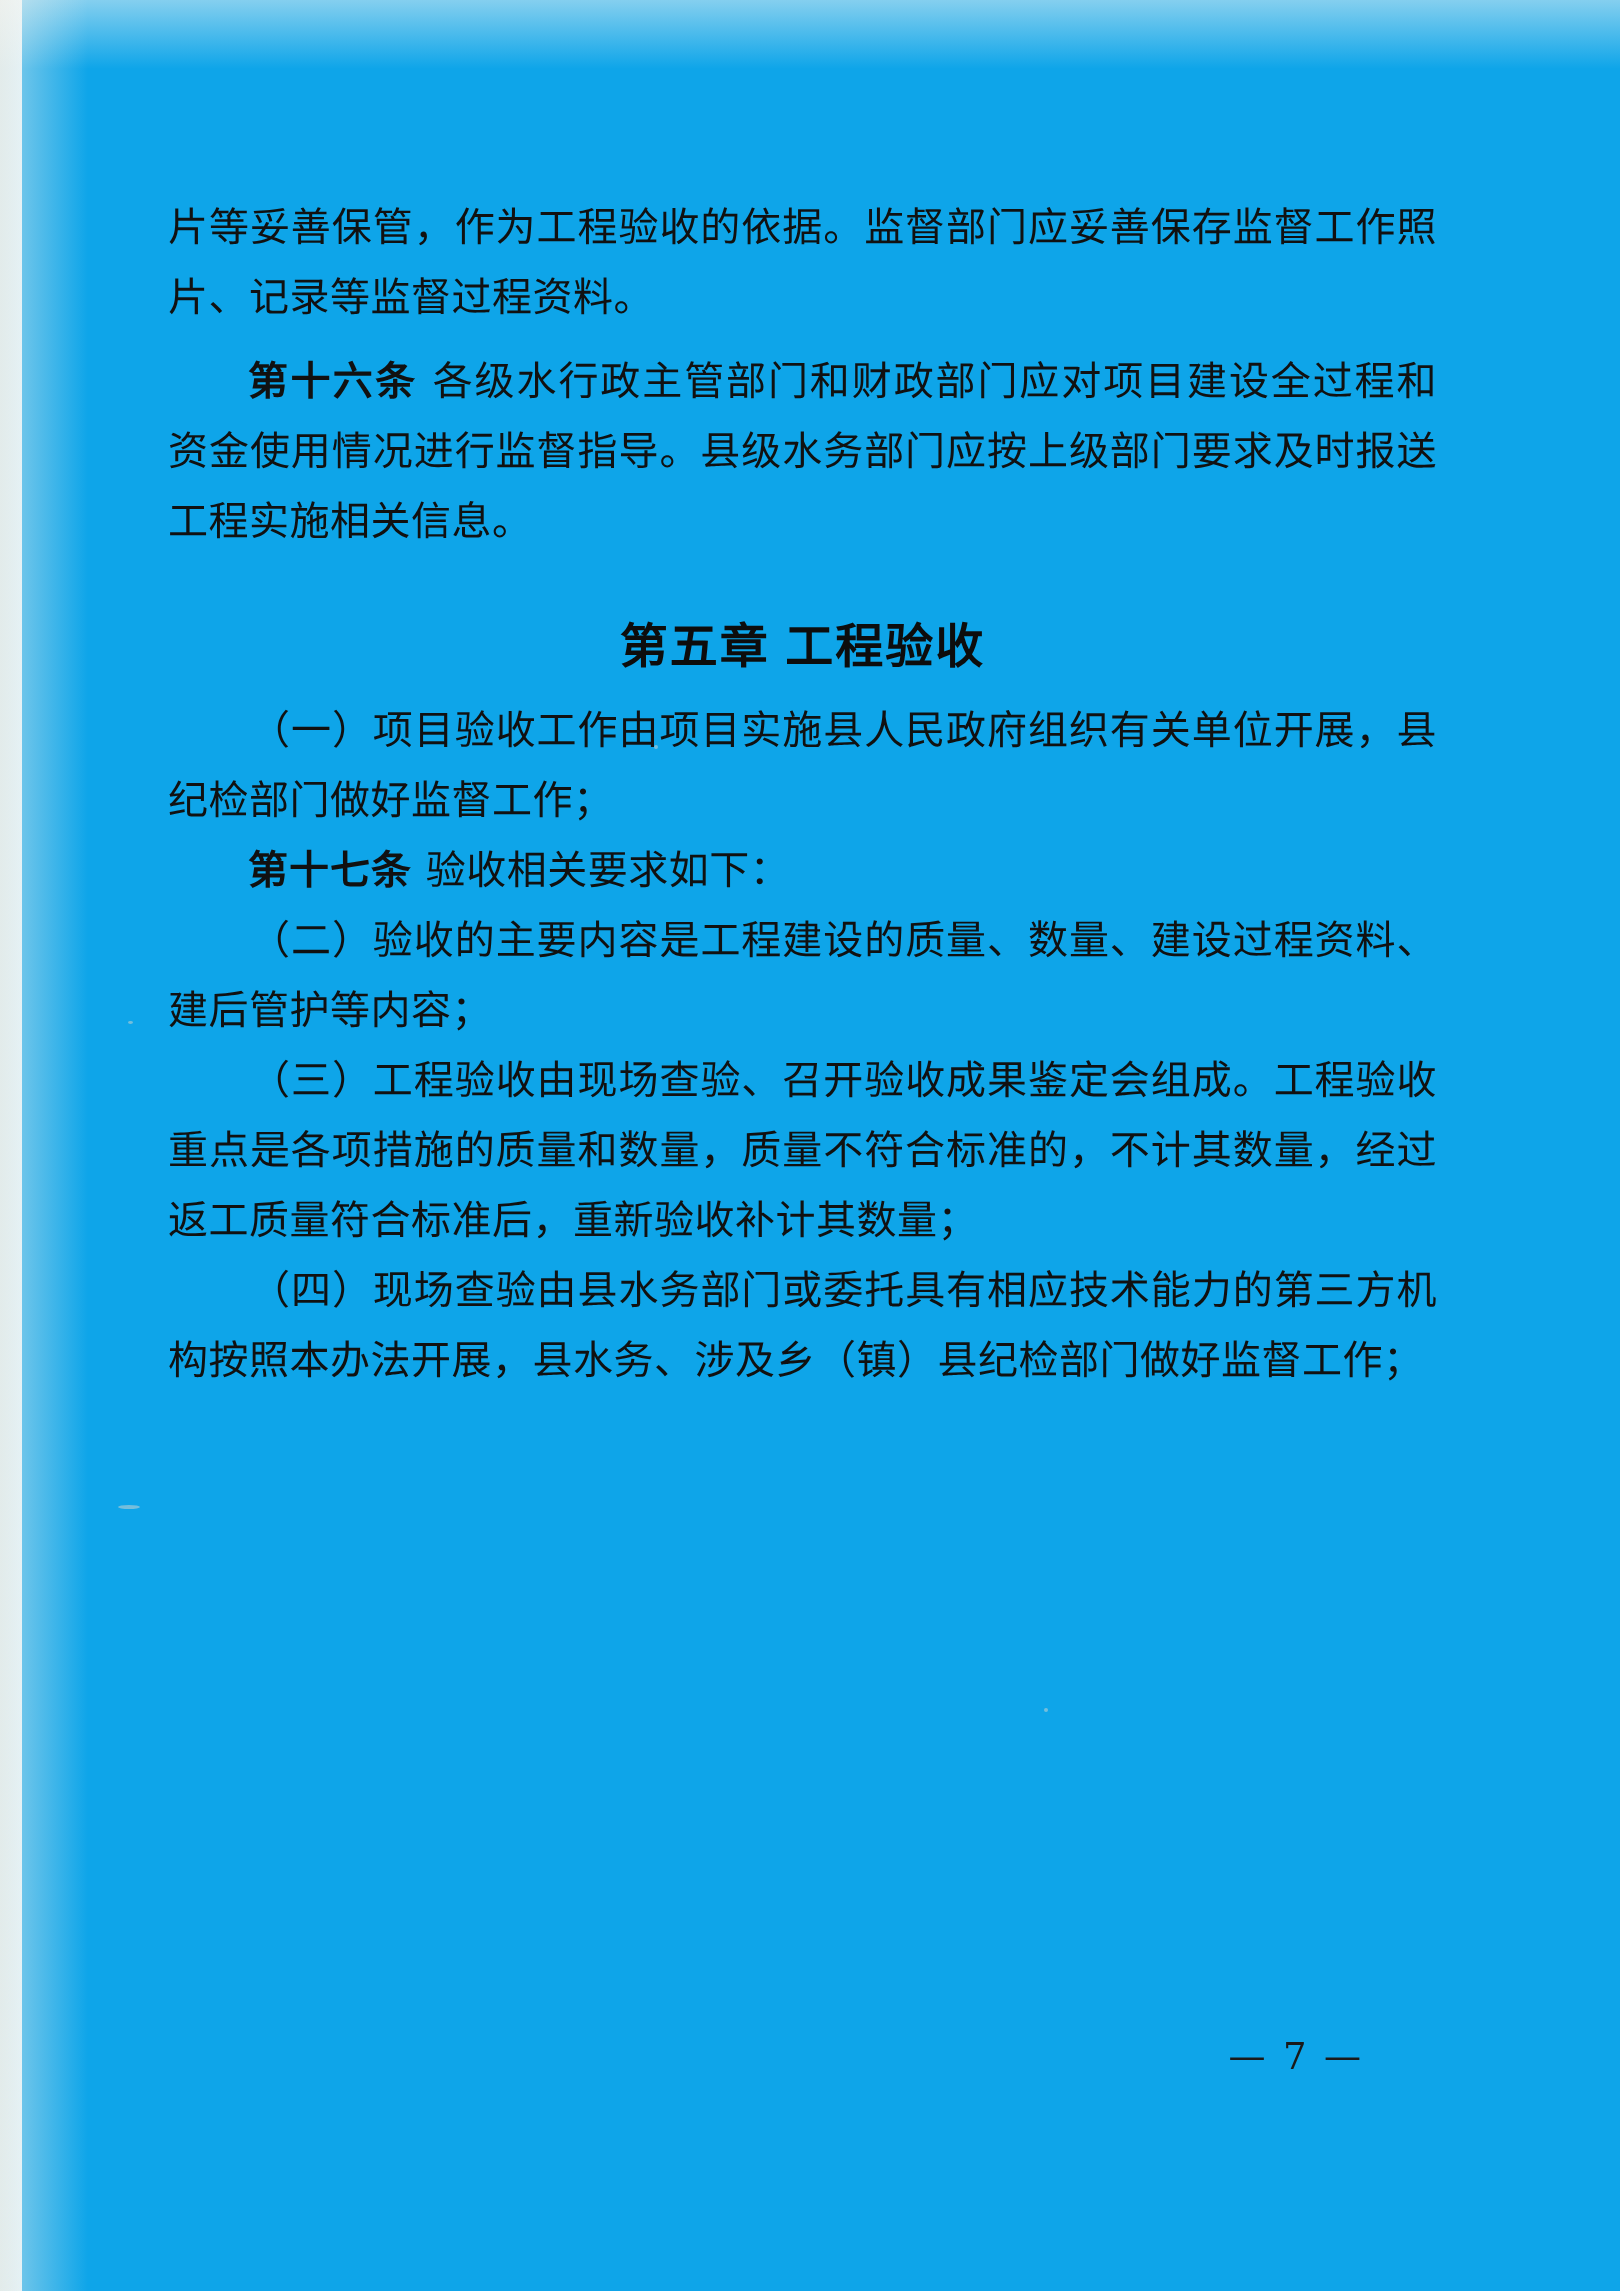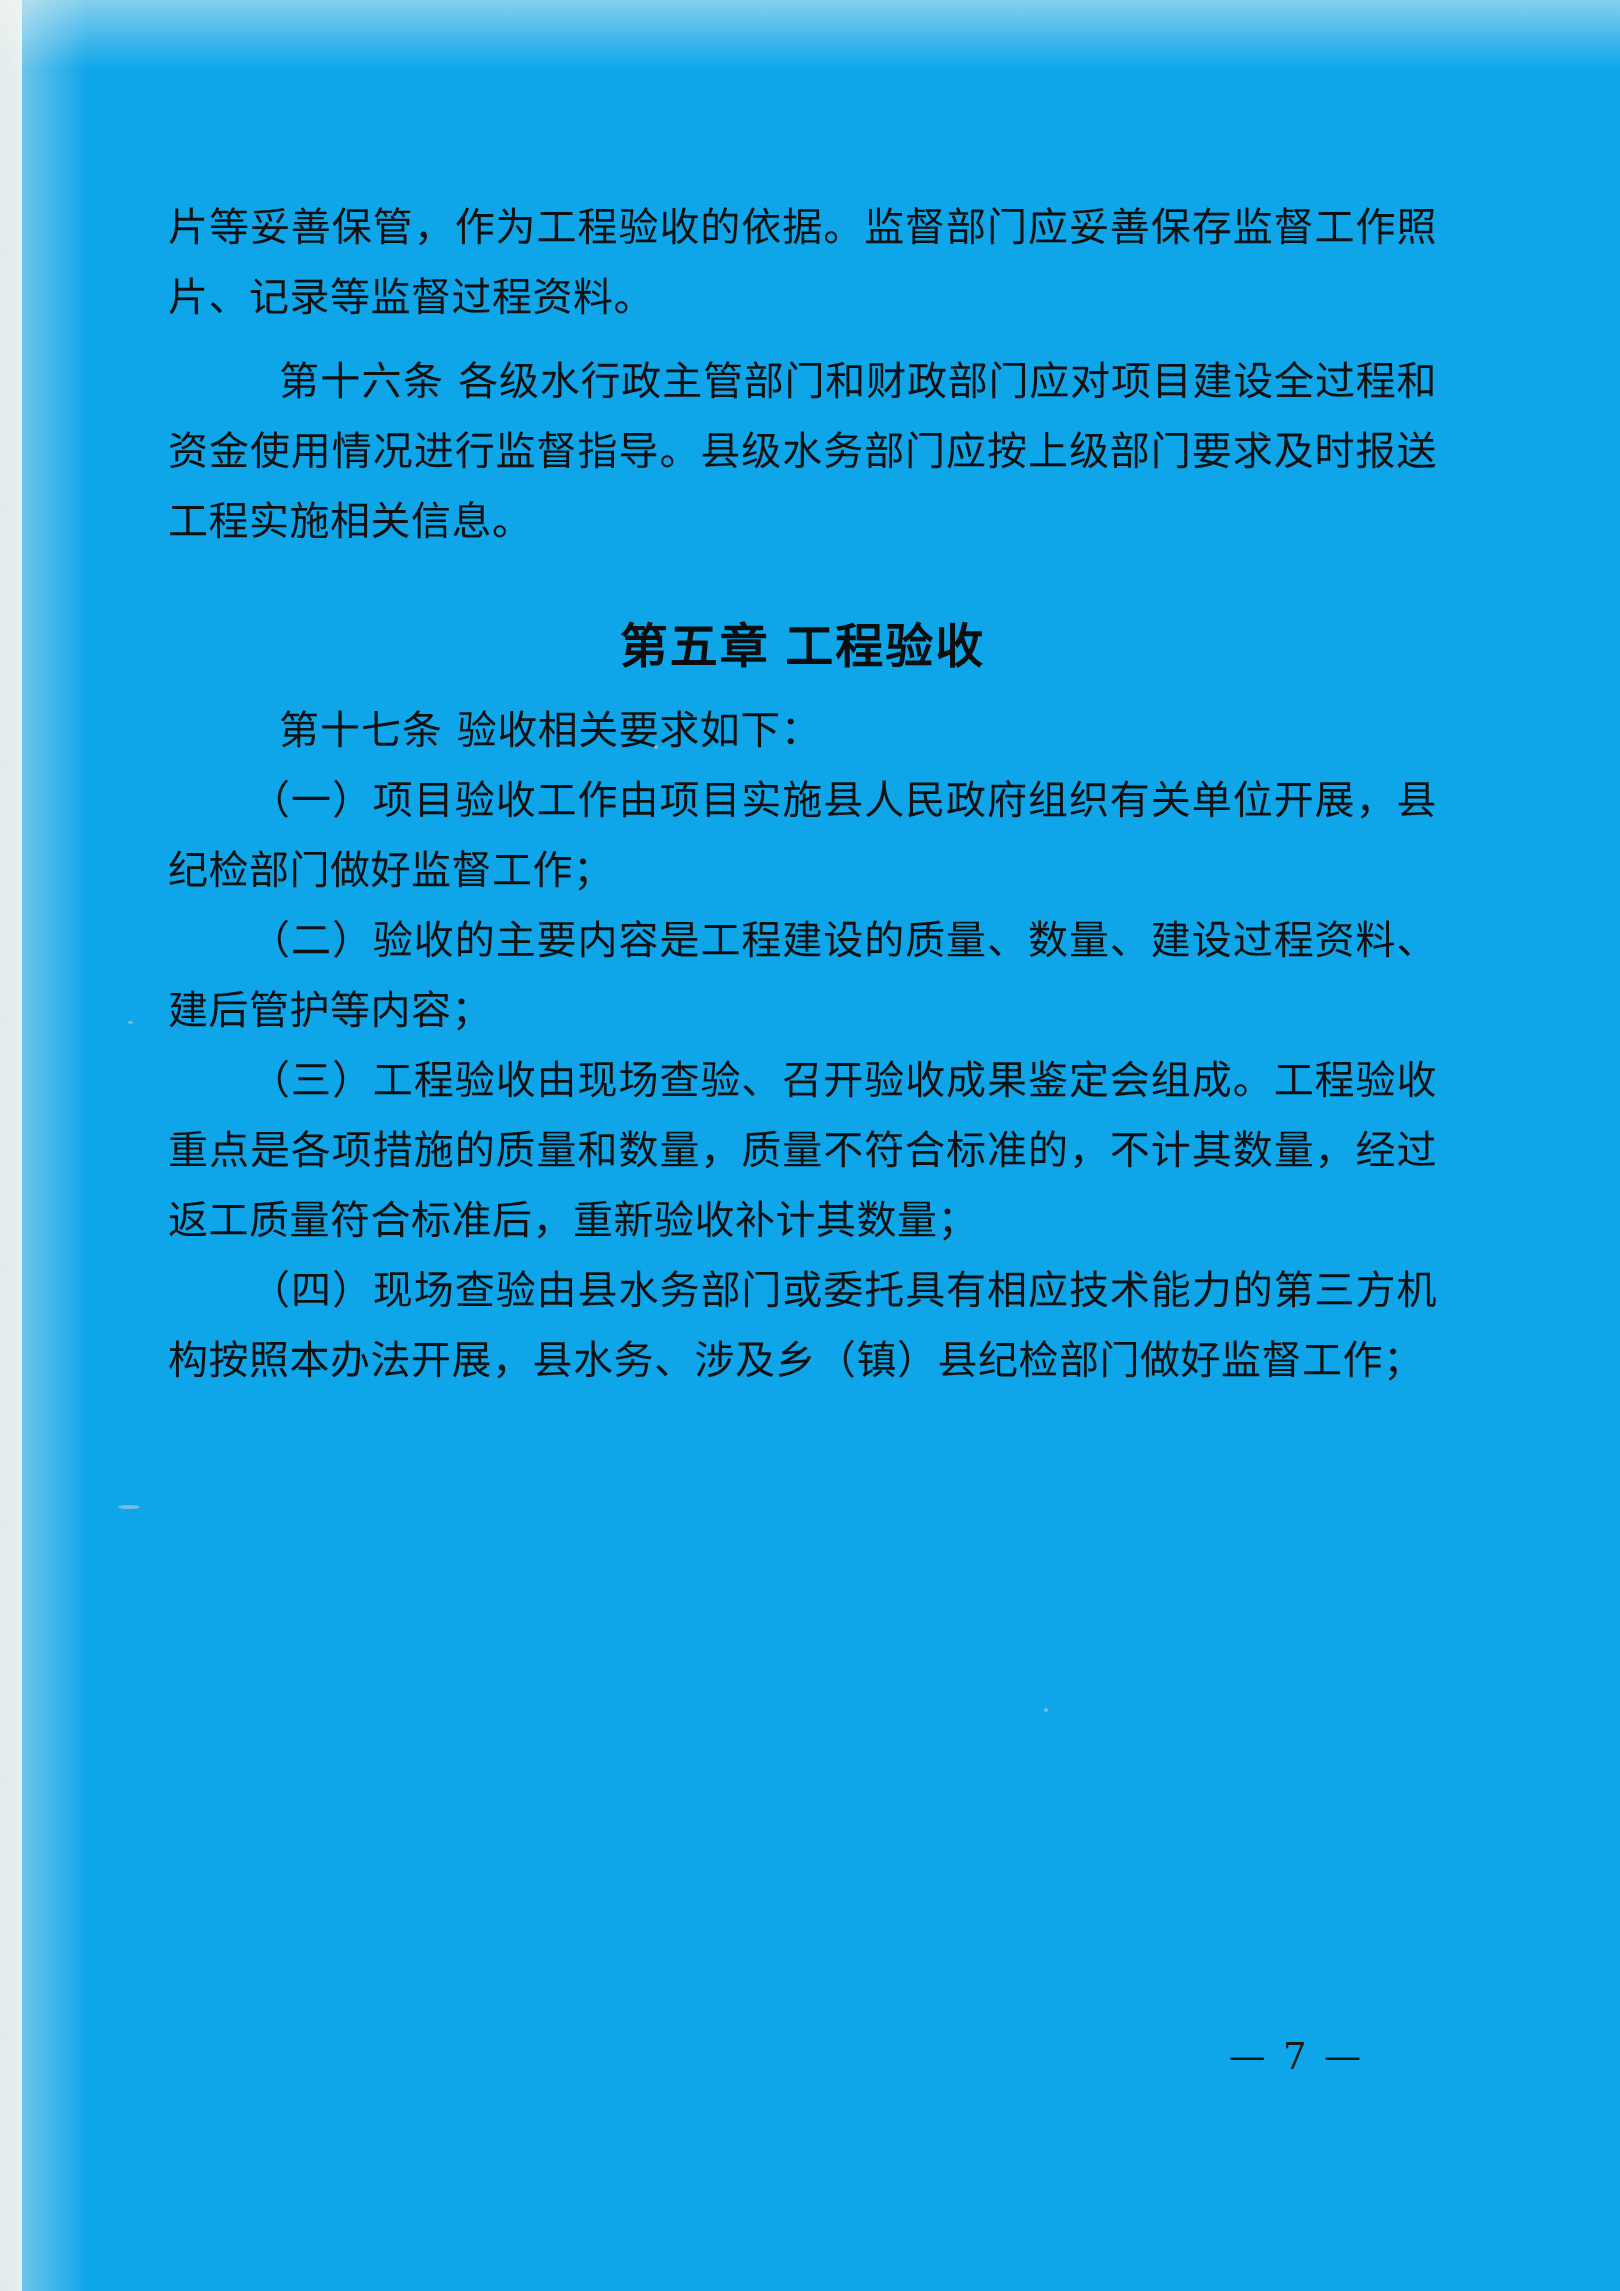--- a/index.html
+++ b/index.html
@@ -56,23 +56,22 @@
   .para.indent {
     text-indent: 80px;
   }
   .para.indent-item {
     text-indent: 82px;
   }
   .spacer-sm { height: 13.7px; }
   .spacer-lg { height: 55px; }
 
   .art-label {
-    font-weight: 400;
+    font-weight: 700;
     letter-spacing: 1px;
-    margin-left: 31px;
   }
   .art-gap { display: inline-block; width: 13.7px; }
 
   .chapter-heading {
     font-size: 48px;
     line-height: 71px;
     font-weight: 700;
     text-align: center;
     color: #0d0d0d;
     letter-spacing: 2px;
@@ -122,23 +121,23 @@
     <div class="spacer-sm"></div>
 
     <p class="para indent"><span class="art-label">第十六条</span><span class="art-gap"></span><span>各级水行政主管部门和财政部门应对项目建设全过程和资金使用情况进行监督指导。县级水务部门应按上级部门要求及时报送工程实施相关信息。</span></p>
 
     <div class="spacer-lg"></div>
 
     <p class="chapter-heading"><span>第五章</span><span class="ch-gap"></span><span>工程验收</span></p>
 
     <div class="spacer-sm"></div>
 
+    <p class="para indent-item">（一）项目验收工作由项目实施县人民政府组织有关单位开展，县纪检部门做好监督工作；</p>
+
     <p class="para indent"><span class="art-label">第十七条</span><span class="art-gap"></span><span>验收相关要求如下：</span></p>
-
-    <p class="para indent-item">（一）项目验收工作由项目实施县人民政府组织有关单位开展，县纪检部门做好监督工作；</p>
 
     <p class="para indent-item">（二）验收的主要内容是工程建设的质量、数量、建设过程资料、建后管护等内容；</p>
 
     <p class="para indent-item">（三）工程验收由现场查验、召开验收成果鉴定会组成。工程验收重点是各项措施的质量和数量，质量不符合标准的，不计其数量，经过返工质量符合标准后，重新验收补计其数量；</p>
 
     <p class="para indent-item">（四）现场查验由县水务部门或委托具有相应技术能力的第三方机构按照本办法开展，县水务、涉及乡（镇）县纪检部门做好监督工作；</p>
 
 
   </div>
 

